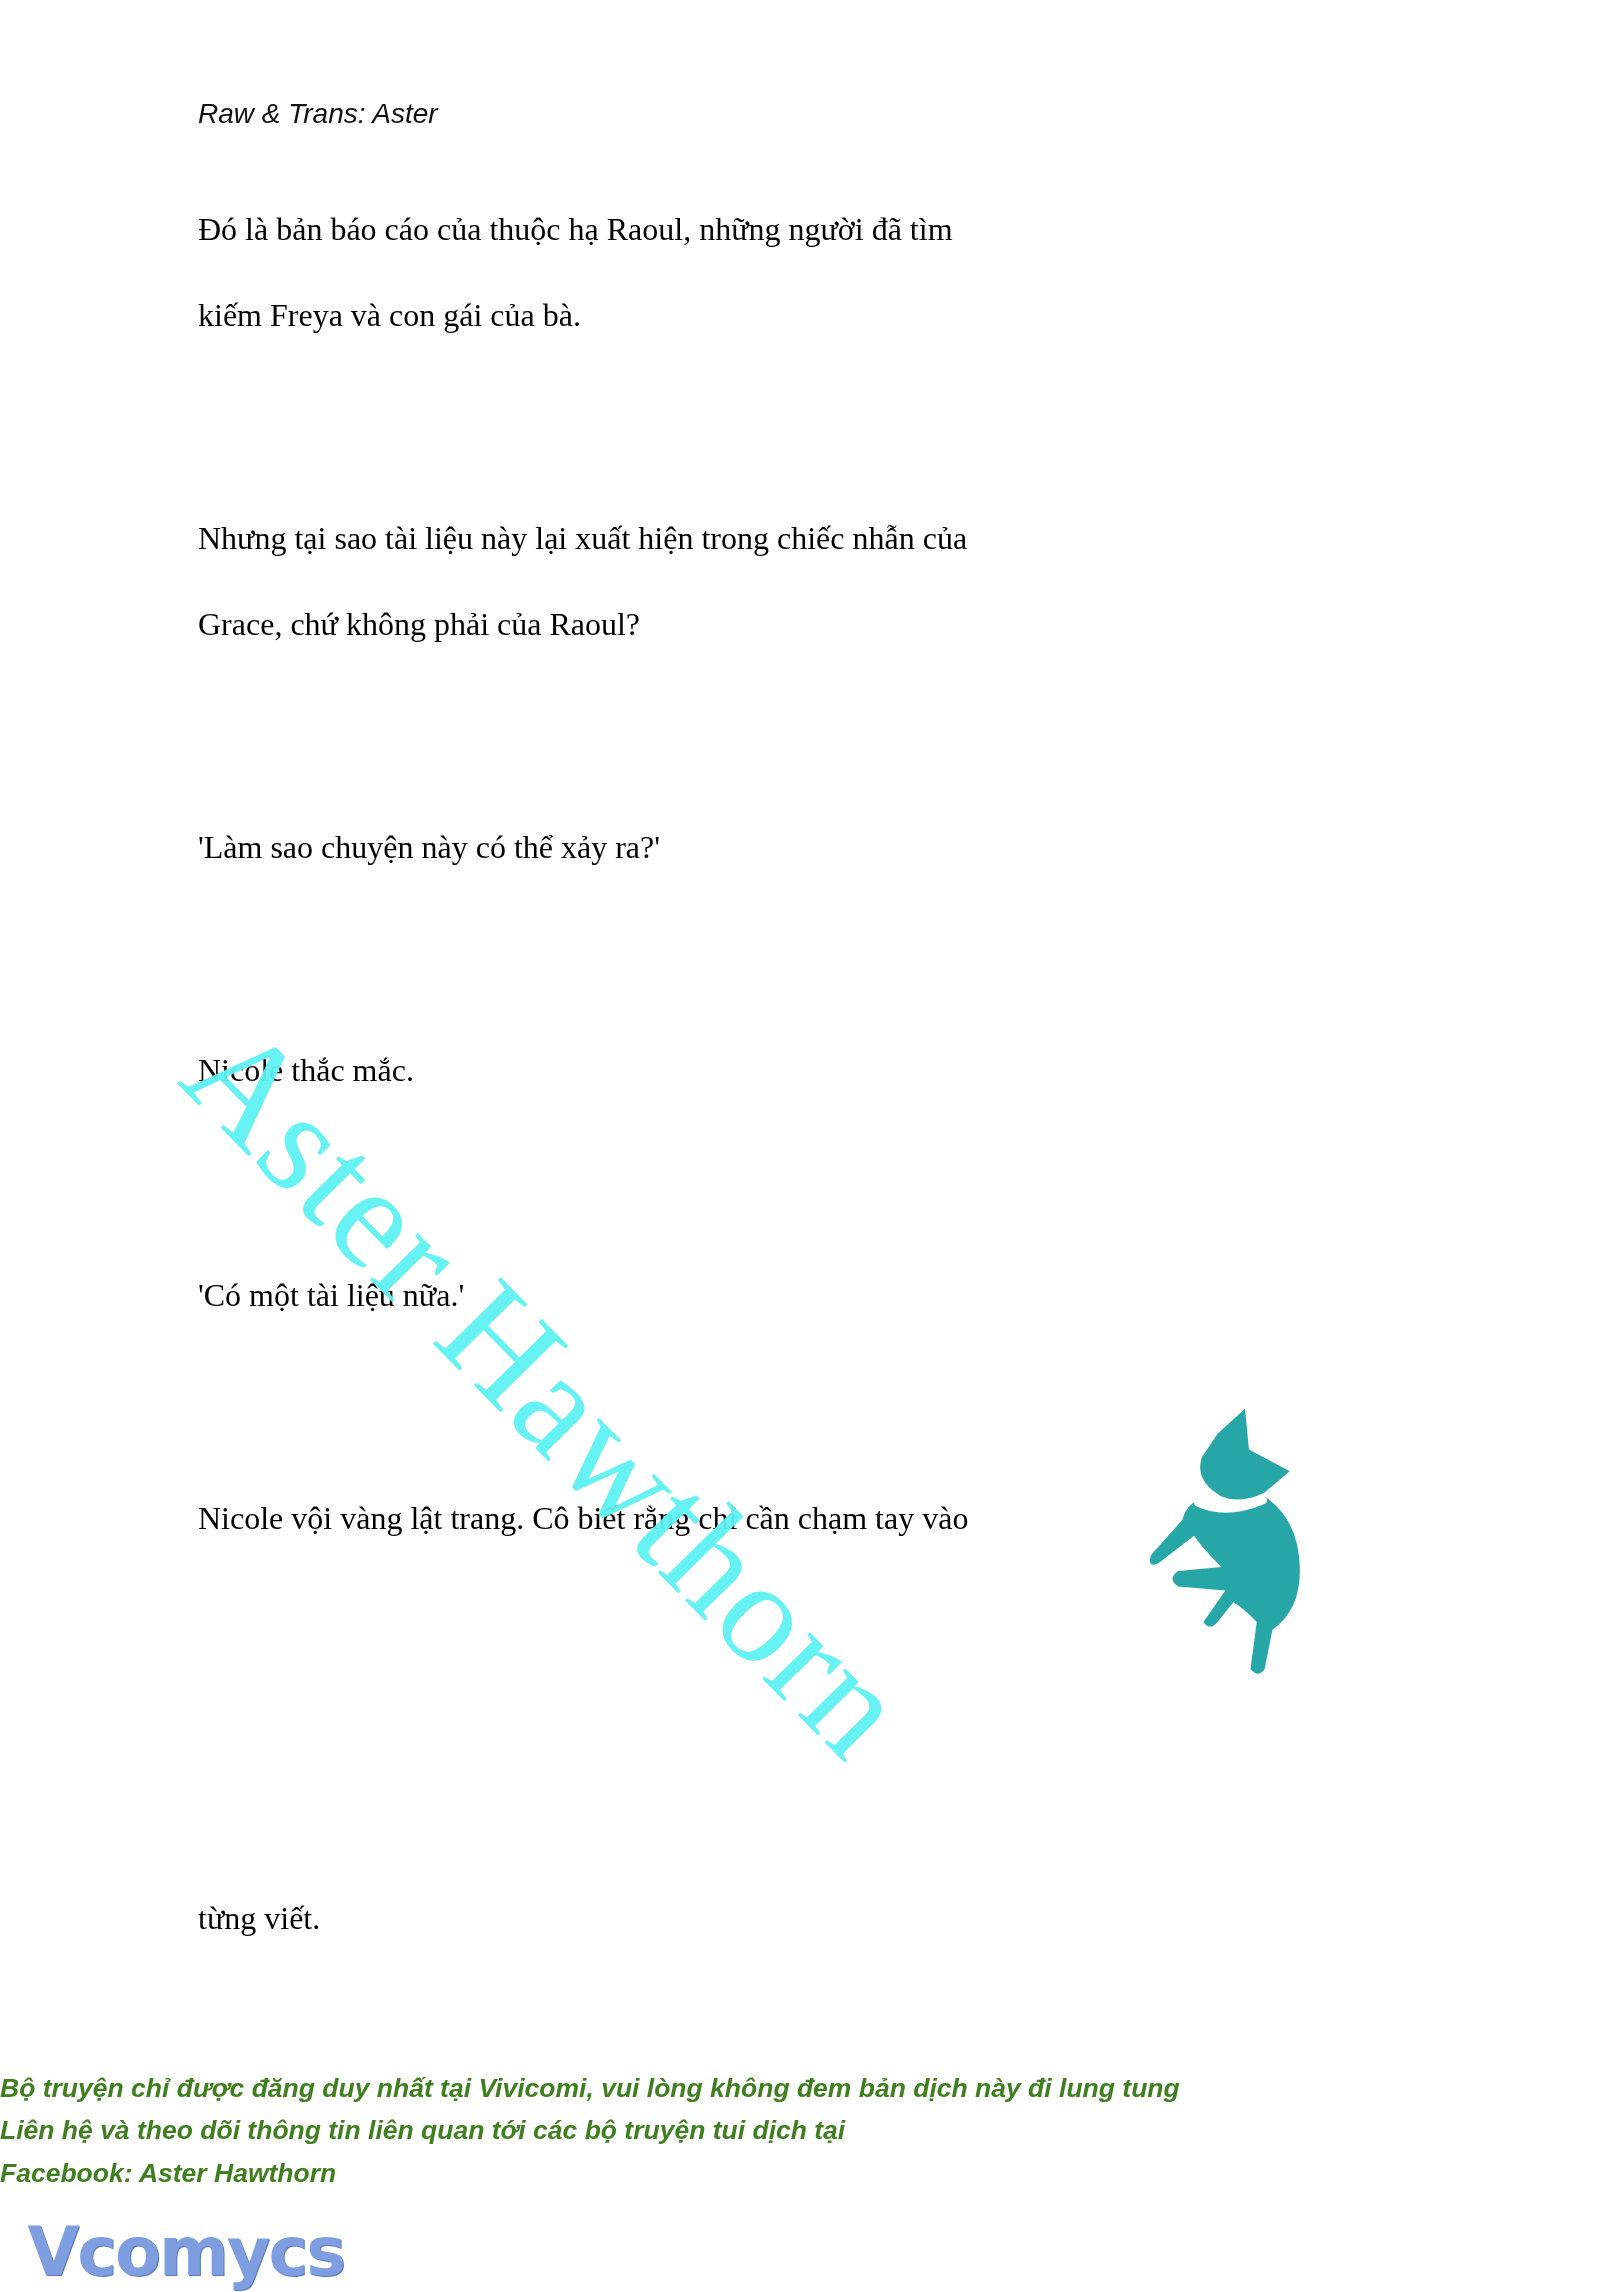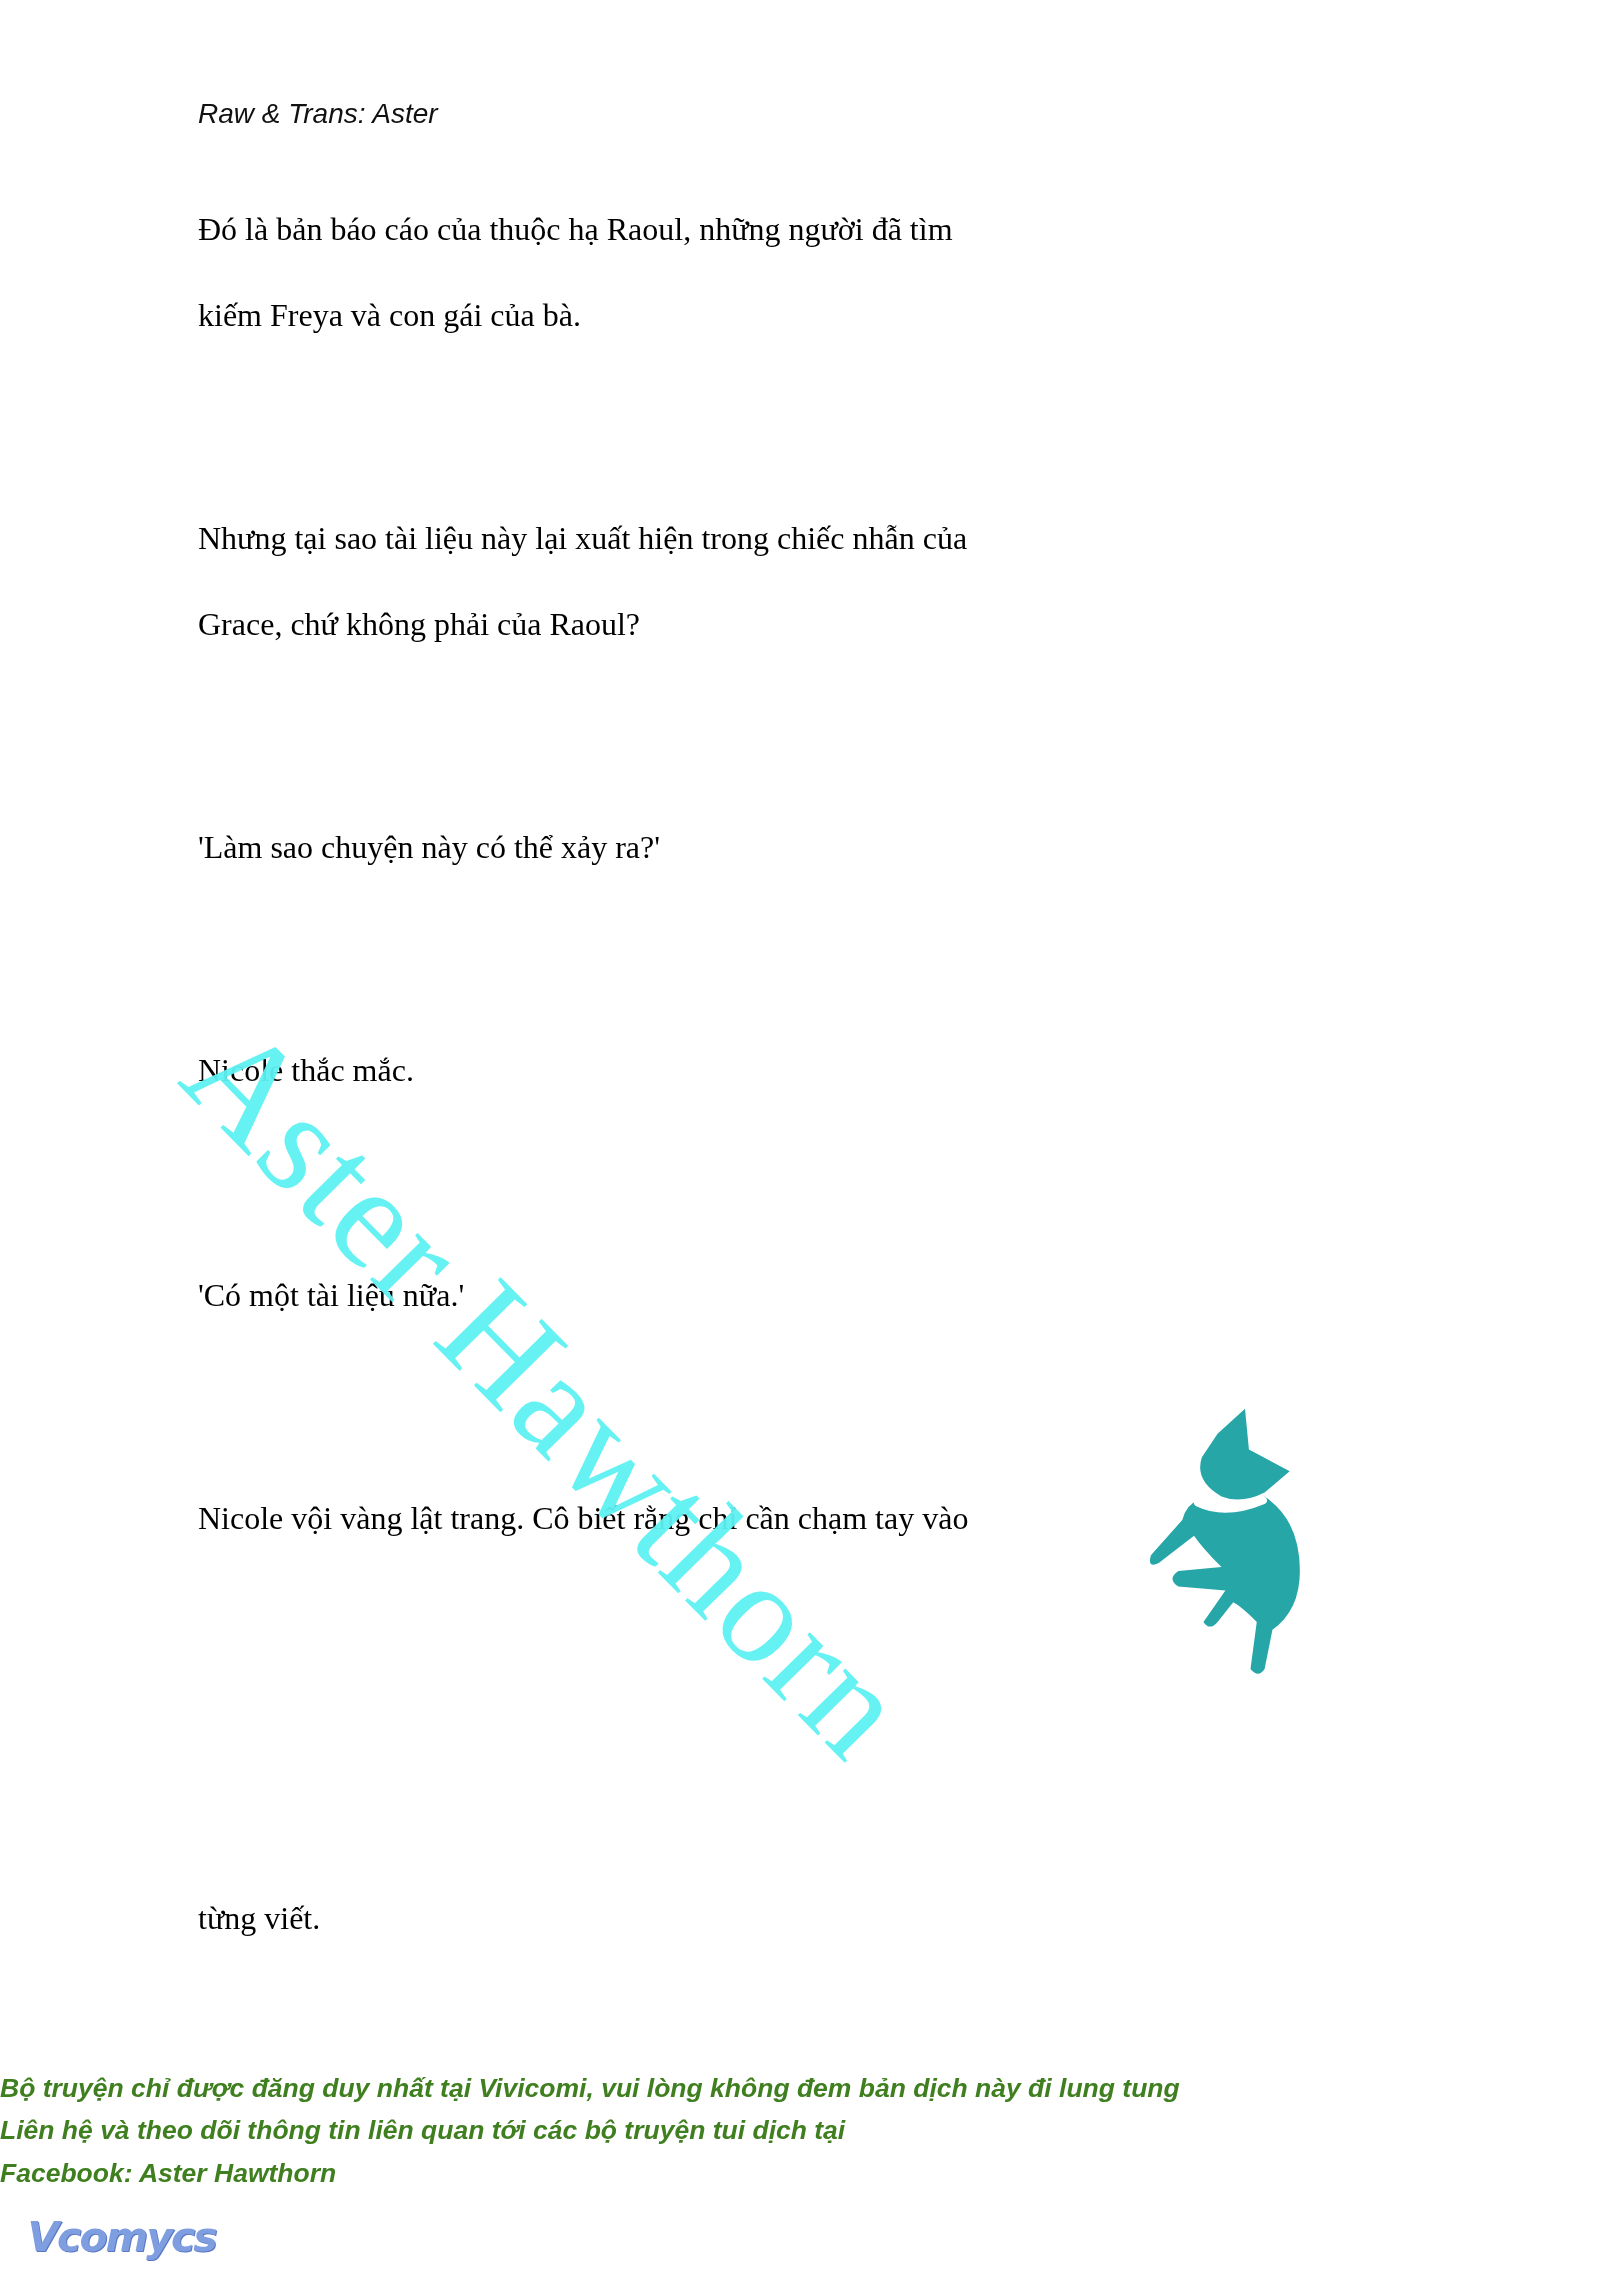--- a/index.html
+++ b/index.html
@@ -24,22 +24,22 @@
     letter-spacing: 2px; opacity: 0.95;
   }
   .cat { position: absolute; left: 1147px; top: 1377px; width: 196px; height: 333px; }
   .footer {
     position: absolute; left: 0; width: 1621px; 
     font-family: "Liberation Sans", sans-serif; font-style: italic; font-weight: bold;
     font-size: 26.5px; color: #3f7f1f;
   }
   .logo {
     position: absolute; left: 27.4px; top: 2213px;
-    font-family: "DejaVu Sans", sans-serif; font-weight: bold; font-style: italic;
-    font-size: 41px; letter-spacing: -2px;
+    font-family: "DejaVu Sans", sans-serif; font-weight: bold; 
+    font-size: 67px; letter-spacing: -2px;
     color: #7f9ee0;
     text-shadow: 1px 1px 0 #5a78c4;
   }
 </style>
 </head>
 <body>
 
 <div class="header">Raw &amp; Trans: Aster</div>
 
 <p class="para" style="top:186px">

